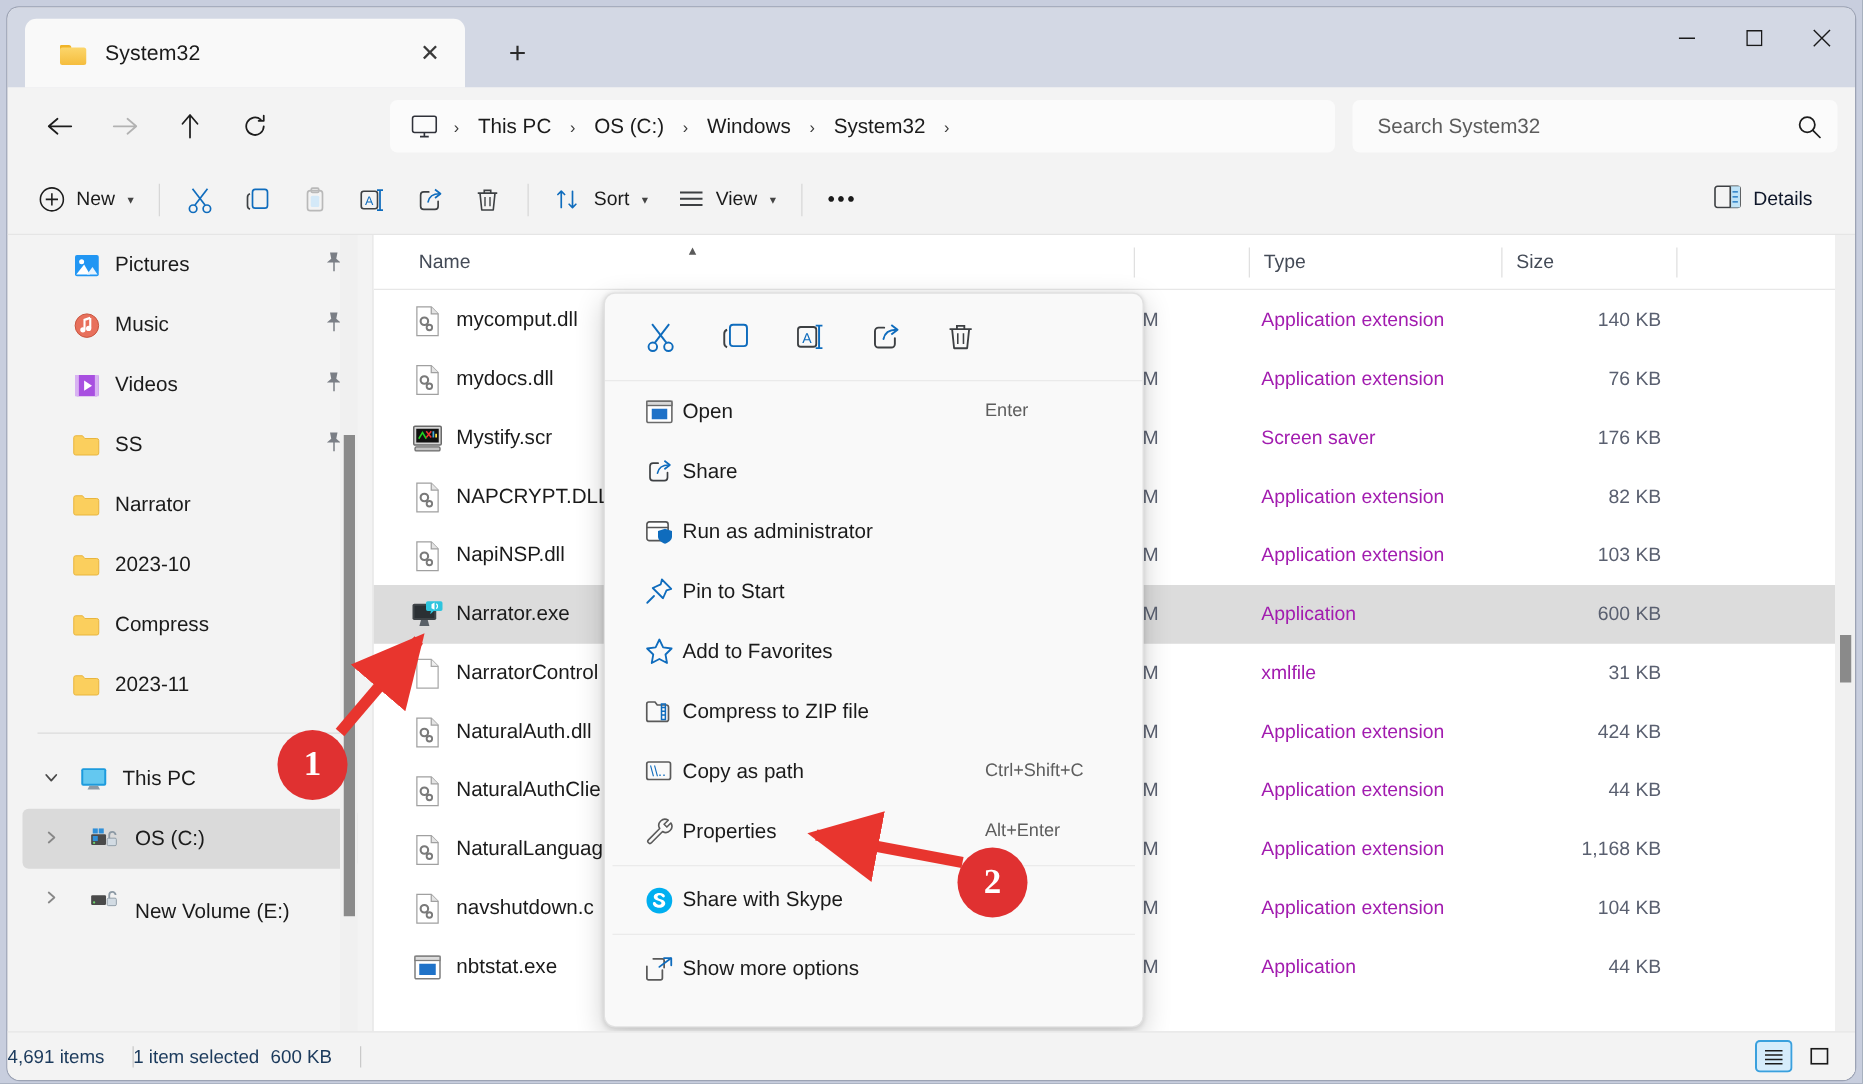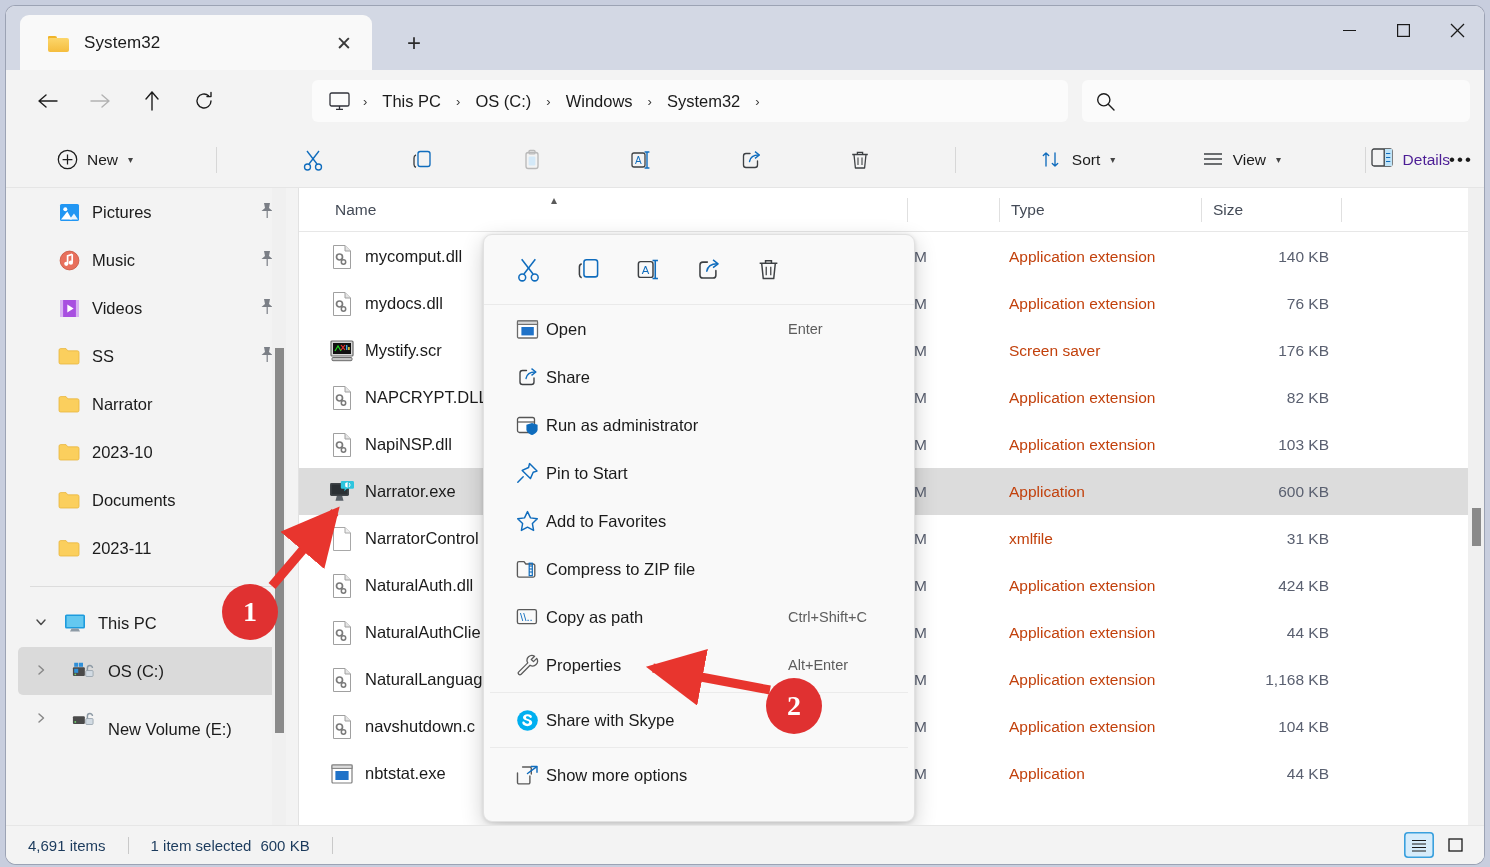--- a/index.html
+++ b/index.html
@@ -80,35 +80,34 @@
   .searchbox input{
     flex:1; border:0; outline:0; background:transparent;
     font-family:"Liberation Sans",sans-serif; font-size:16.5px; color:#1b1b1b;
     padding-left:20px;
   }
   .searchbox input::placeholder{ color:#5c5c5c; }
   .search-ico{ width:46px;display:flex;align-items:center;justify-content:center;color:#1d1d1d;}
   
   .cmdbar{
     position:relative; height:56px; background:#f3f3f3;
-    display:flex; align-items:center; padding-left:38px;
+    display:flex; align-items:center; padding-left:12px;
     border-bottom:1px solid #e5e5e5;
-    justify-content:space-between;
   }
   .cmd{
     height:38px; display:flex; align-items:center; gap:8px;
     padding:0 11px; border-radius:5px; color:#1b1b1b; font-size:15.5px;
   }
   .cmd .ico{ display:flex; align-items:center; justify-content:center; width:24px;height:24px;}
   .chev{ font-size:10px; color:#444; margin-left:2px;}
   .cmdsep{ width:1px; height:26px; background:#d7d7d7; margin:0 9px; }
   .cmd.icononly{ width:46px; justify-content:center; padding:0; }
   .details-btn{
     position:absolute; right:26px; height:38px; display:flex; align-items:center; gap:9px;
-    font-size:15.5px; color:#4c1d95; padding:0 8px; border-radius:5px;
+    font-size:15.5px; color:#0f172a; padding:0 8px; border-radius:5px;
   }
   
   .body{ position:relative; height:100%;}
   .sidebar{
     position:absolute; left:0; top:0; width:292px; bottom:0;
     background:#f3f3f3; overflow:hidden;
   }
   .navitem{
     position:relative; height:48px; margin:0 12px 0 12px;
     display:flex; align-items:center; border-radius:5px; padding-left:40px;
@@ -145,35 +144,35 @@
     position:absolute; left:252px; top:5px; color:#5a5a5a; font-size:12px;
   }
   .frow{
     position:absolute; left:0; right:0; height:47px;
     display:flex; align-items:center;
   }
   .frow.sel{ background:#dcdcdc; }
   .fico{ position:absolute; left:30px; width:26px; height:26px; }
   .fname{ position:absolute; left:66px; font-size:16.5px; color:#1b1b1b; white-space:nowrap;}
   .fdate{ position:absolute; left:615px; font-size:15.5px; color:#5a6070; white-space:nowrap;}
-  .ftype{ position:absolute; left:710px; font-size:15.5px; color:#c2410c; white-space:nowrap;}
+  .ftype{ position:absolute; left:710px; font-size:15.5px; color:#a21caf; white-space:nowrap;}
   .fsize{ position:absolute; left:900px; width:130px; text-align:right;
           font-size:15.5px; color:#5a6070; white-space:nowrap;}
   .vscroll-track{
     position:absolute; right:0; top:0; bottom:0; width:16px; background:#f0f0f0;
   }
   .vscroll-thumb{
     position:absolute; right:3px; width:9px; background:#8a8a8a;
   }
   
   .statusbar{
     position:absolute; left:0; right:0; bottom:0; height:39px; background:#f3f3f3;
     display:flex; align-items:center; border-top:1px solid #e6e6e6;
   }
-  .st-item{ font-size:15px; color:#1b3a5c; margin-left:22px; white-space:nowrap;}
+  .st-item{ font-size:15px; color:#1b3a5c; white-space:nowrap;}
   .st-sep{ width:1px; height:17px; background:#c9c9c9; margin-left:22px;}
   .viewtoggle{ position:absolute; right:14px; display:flex; gap:6px;}
   .vt{ width:30px;height:26px;display:flex;align-items:center;justify-content:center;
        border-radius:4px;}
   .vt.active{ background:#d6ecfb; box-shadow:0 0 0 1.6px #3aa0dd inset; }
   
   .ctxmenu{
     position:absolute; left:477px; top:228px; width:432px; height:588px;
     background:#f9f9f9; border-radius:9px;
     border:1px solid #e1e1e1;
@@ -273,20 +272,21 @@
         <span class="crumb-sep">›</span>
         <span class="crumb">OS (C:)</span>
         <span class="crumb-sep">›</span>
         <span class="crumb">Windows</span>
         <span class="crumb-sep">›</span>
         <span class="crumb">System32</span>
         <span class="crumb-sep">›</span>
       </div>
 
       <div class="searchbox">
+        <input type="text" placeholder="Search System32" style="">
         <div class="search-ico">
           <svg width="19" height="19" viewBox="0 0 19 19">
               <circle cx="7.8" cy="7.8" r="6.1" fill="none" stroke="currentColor" stroke-width="1.4"></circle>
               <line x1="12.3" y1="12.3" x2="18" y2="18" stroke="currentColor" stroke-width="1.4" stroke-linecap="round"></line>
             </svg>
         </div>
       </div>
     </div>
 
     <div class="cmdbar">
@@ -492,21 +492,21 @@
               <span class="nlabel">2023-10</span>
             </div>
             <div class="navitem">
               <span class="nico">
                 <span style="display: inline-flex; align-items: center; justify-content: center; width: 100%; height: 100%;">
                   <svg width="22" height="18" viewBox="0 0 22 18">
                     <path d="M1 3.2 A1.6 1.6 0 0 1 2.6 1.6 H8 L9.8 3.8 H19.4 A1.6 1.6 0 0 1 21 5.4 V15.4 A1.6 1.6 0 0 1 19.4 17 H2.6 A1.6 1.6 0 0 1 1 15.4 Z" fill="#fbcf5d" stroke="#e8b53d" stroke-width=".8"></path>
                   </svg>
                 </span>
               </span>
-              <span class="nlabel">Documents</span>
+              <span class="nlabel">Compress</span>
             </div>
             <div class="navitem">
               <span class="nico">
                 <span style="display: inline-flex; align-items: center; justify-content: center; width: 100%; height: 100%;">
                   <svg width="22" height="18" viewBox="0 0 22 18">
                     <path d="M1 3.2 A1.6 1.6 0 0 1 2.6 1.6 H8 L9.8 3.8 H19.4 A1.6 1.6 0 0 1 21 5.4 V15.4 A1.6 1.6 0 0 1 19.4 17 H2.6 A1.6 1.6 0 0 1 1 15.4 Z" fill="#fbcf5d" stroke="#e8b53d" stroke-width=".8"></path>
                   </svg>
                 </span>
               </span>
               <span class="nlabel">2023-11</span>

